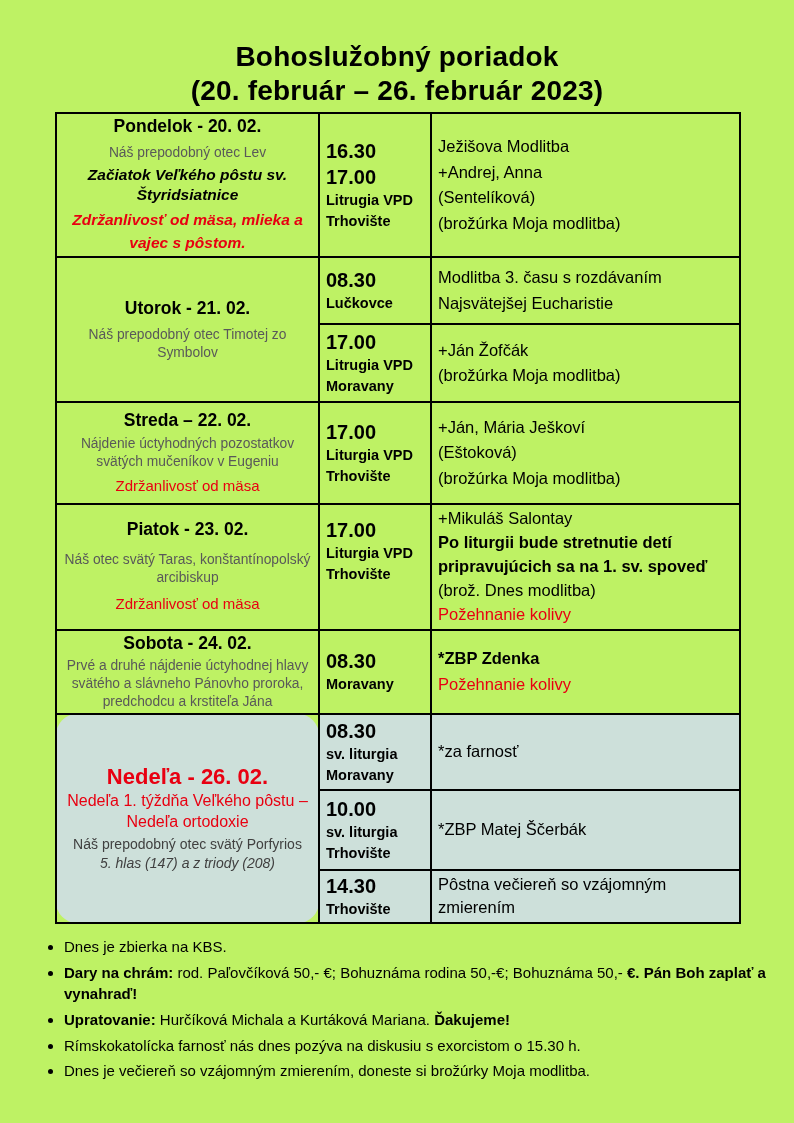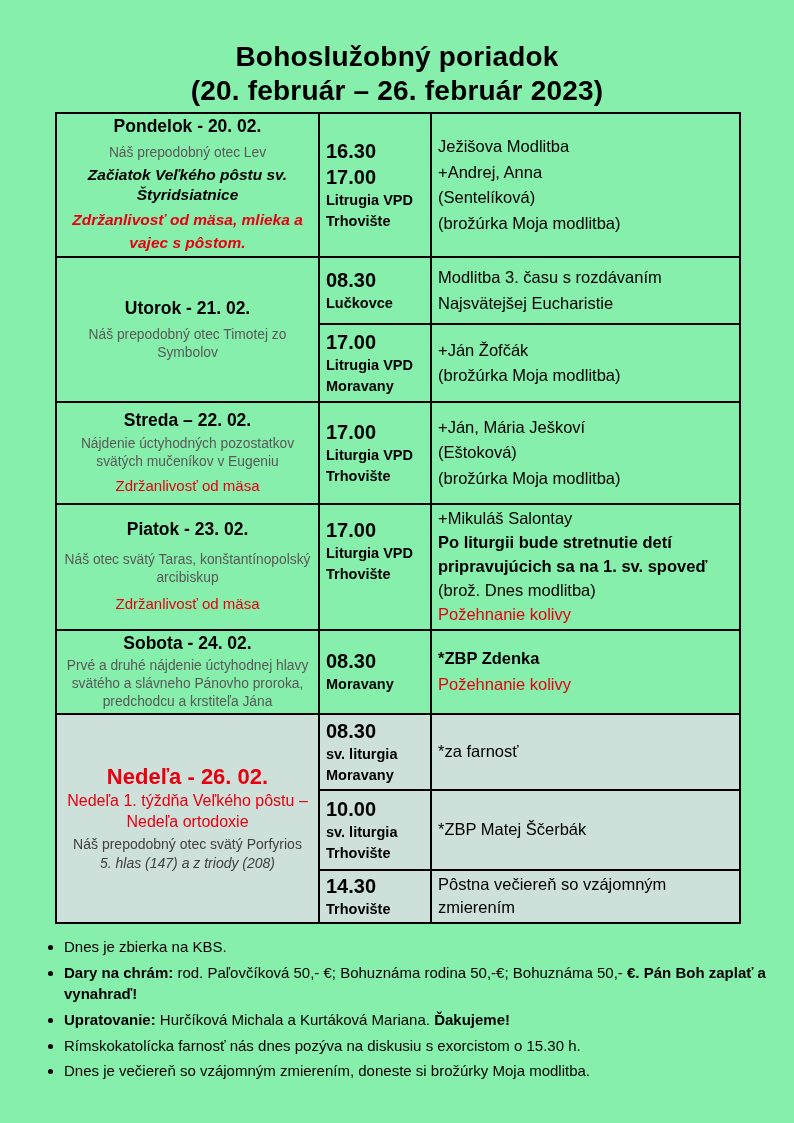--- a/index.html
+++ b/index.html
@@ -1,28 +1,28 @@
 <!DOCTYPE html>
 <html><head>
 <meta charset="utf-8">
 <style>
   html,body{margin:0;padding:0;background:#fff;}
-  .page{position:relative;width:794px;height:1123px;background:#86efac;
+  .page{position:relative;width:794px;height:1123px;background:#bef264;
         font-family:"Liberation Sans",sans-serif;color:#000;overflow:hidden;}
   .title{position:absolute;top:40px;left:0;width:794px;text-align:center;
          font-weight:bold;font-size:28px;line-height:1.2;letter-spacing:0.2px;}
   table.sched{position:absolute;left:55px;top:112px;border-collapse:collapse;
               table-layout:fixed;width:684px;}
   table.sched td{border:2.5px solid #000;padding:2px 6px;vertical-align:middle;overflow:hidden;}
   col.c1{width:263px;} col.c2{width:112px;} col.c3{width:309px;}
   tr.r-mon{height:143px;} tr.r-tue-a{height:67px;} tr.r-tue-b{height:78px;}
   tr.r-wed{height:102px;} tr.r-fri{height:110px;} tr.r-sat{height:80px;}
   tr.r-sun-a{height:76px;} tr.r-sun-b{height:80px;} tr.r-sun-c{height:42px;}
   tr.sun td{background:#cde0da;}
-  .day-cell{text-align:center;}
+  .day-cell{text-align:center;border-radius:21px;}
   .day-title{font-weight:bold;font-size:17.5px;margin-bottom:7px;}
   .saint{color:#595959;font-size:13.8px;line-height:1.3;}
   .feast-bi{font-weight:bold;font-style:italic;font-size:15.5px;line-height:1.3;margin-top:3px;}
   .fast-red{color:#e80011;font-size:15px;line-height:1.45;margin-top:4px;}
   .fast-red.bi{font-weight:bold;font-style:italic;font-size:15.5px;}
   .time-cell{padding-left:9px;margin-left:20px;}
   .t-big{font-weight:bold;font-size:20px;line-height:1.3;}
   .t-sub{font-weight:bold;font-size:14.5px;line-height:1.45;}
   .int-cell{padding-left:9px;font-size:16.5px;line-height:1.55;}
   .int-cell .red{color:#e80011;}

